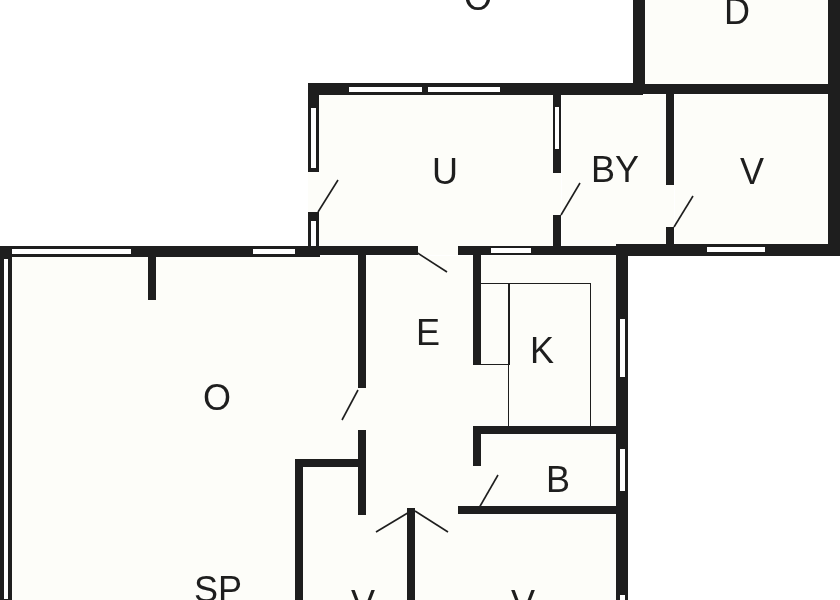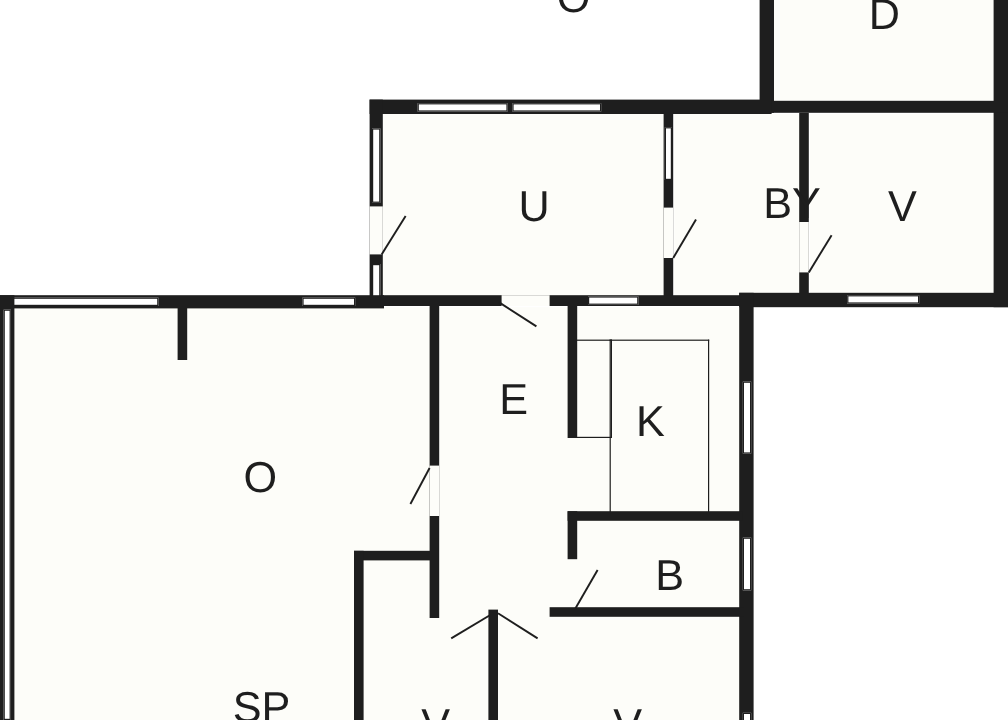--- a/index.html
+++ b/index.html
@@ -91,21 +91,21 @@
       <line x1="358" y1="390" x2="342" y2="420"></line>
       <line x1="479" y1="508" x2="498" y2="475"></line>
       <line x1="411" y1="511" x2="376" y2="532"></line>
       <line x1="415" y1="511" x2="448" y2="532"></line>
     </g>
   </svg>
 
   <div class="label" style="left:478px;top:-2px;">O</div>
   <div class="label" style="left:737px;top:12px;">D</div>
   <div class="label" style="left:445px;top:172px;">U</div>
-  <div class="label" style="left:615px;top:170px;margin-left:45px;">BY</div>
+  <div class="label" style="left:615px;top:170px;">BY</div>
   <div class="label" style="left:752px;top:172px;">V</div>
   <div class="label" style="left:217px;top:398px;">O</div>
   <div class="label" style="left:428px;top:333px;">E</div>
   <div class="label" style="left:542px;top:351px;">K</div>
   <div class="label" style="left:558px;top:480px;">B</div>
   <div class="label" style="left:218px;top:590px;">SP</div>
   <div class="label" style="left:363px;top:604px;">V</div>
   <div class="label" style="left:523px;top:604px;">V</div>
 </div>
 

